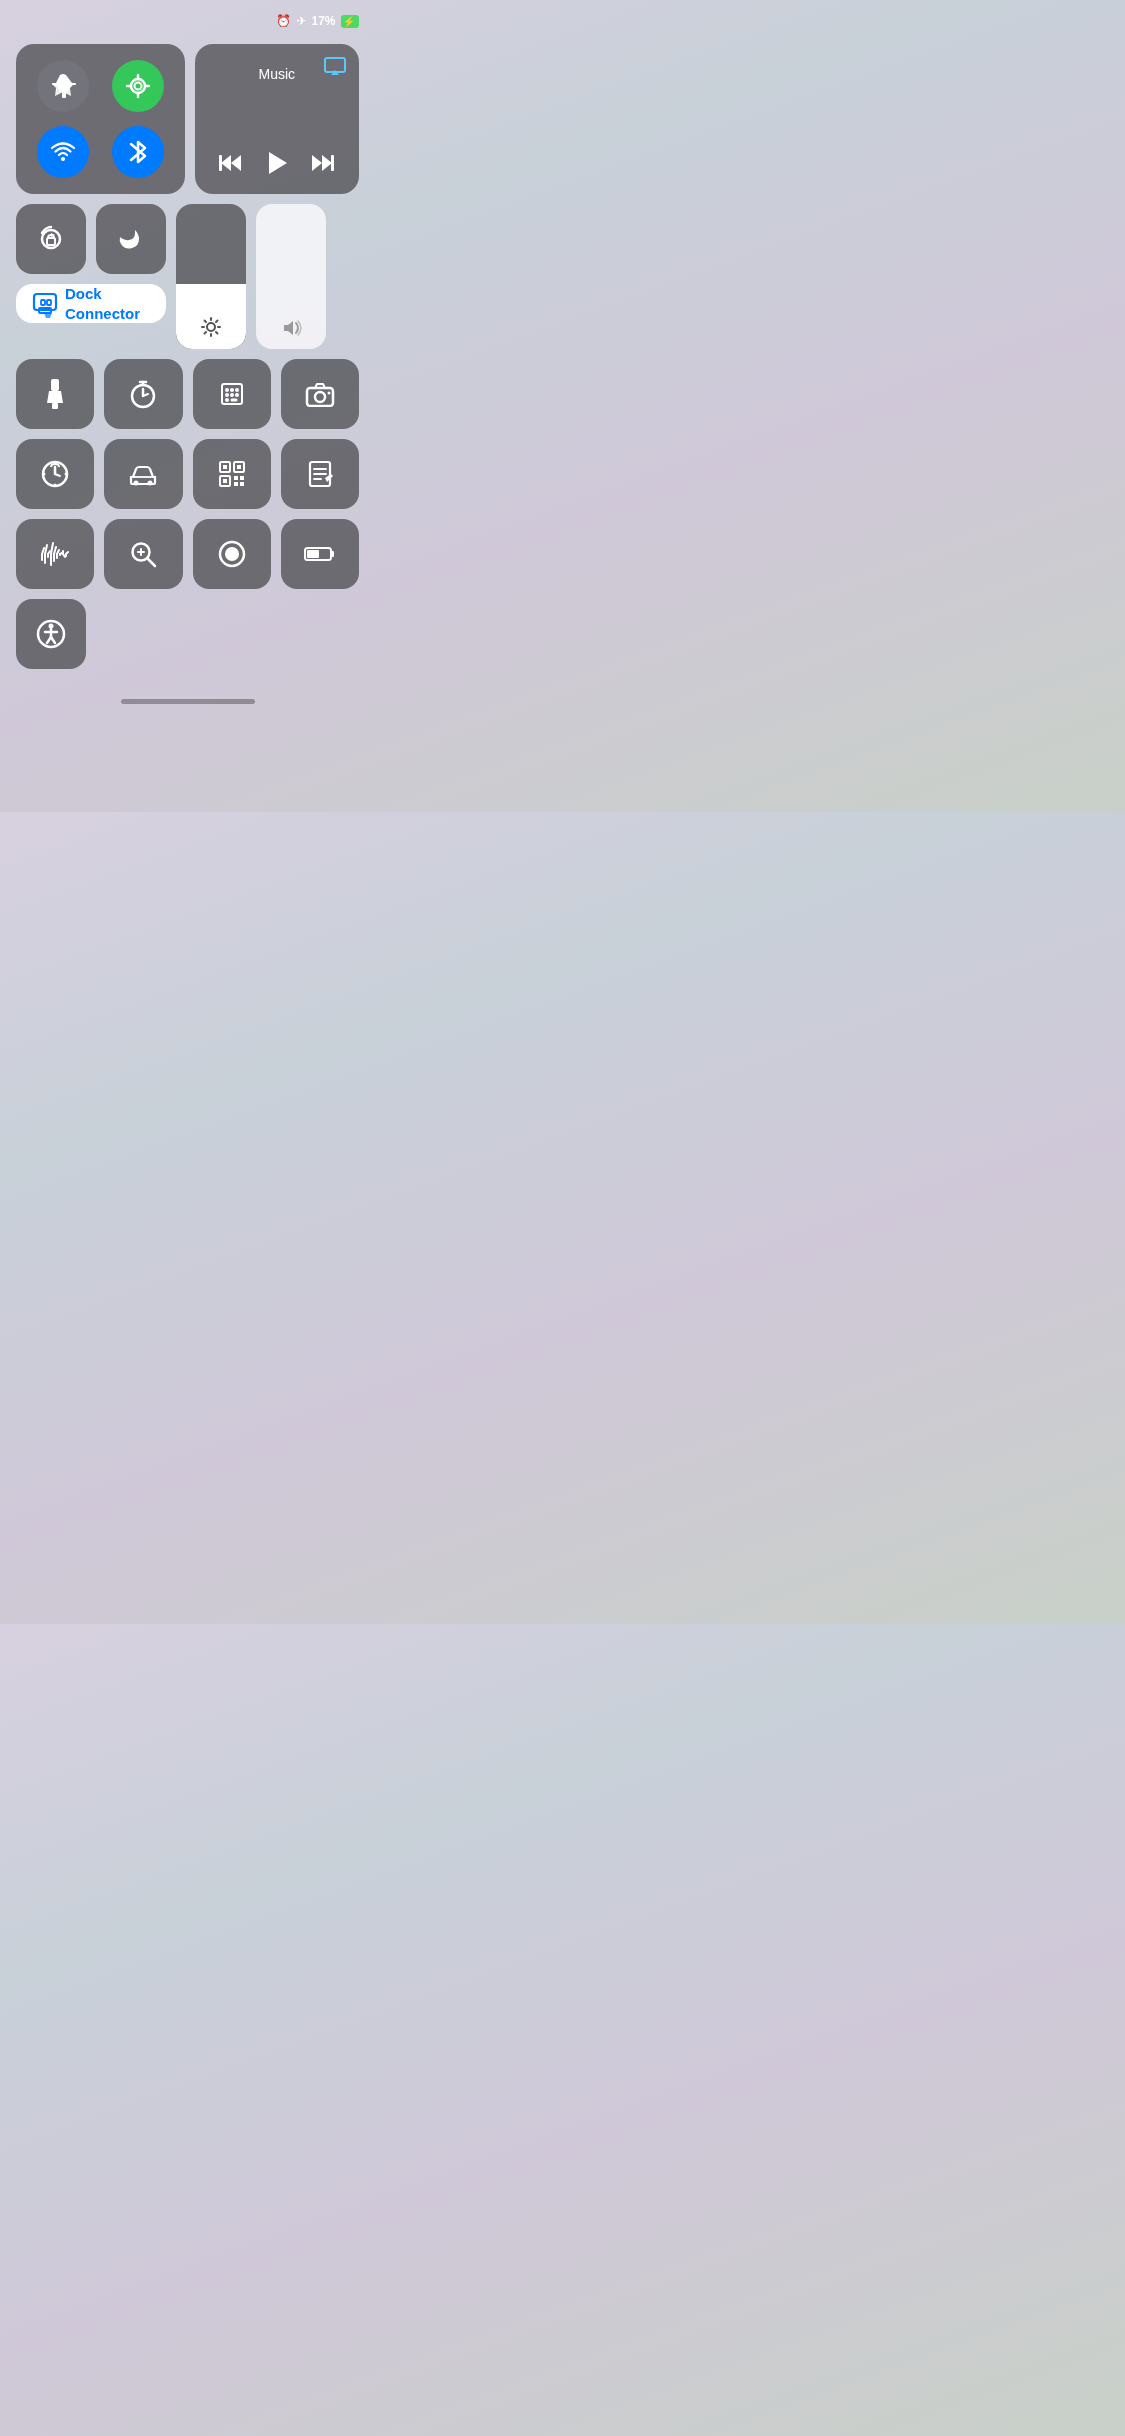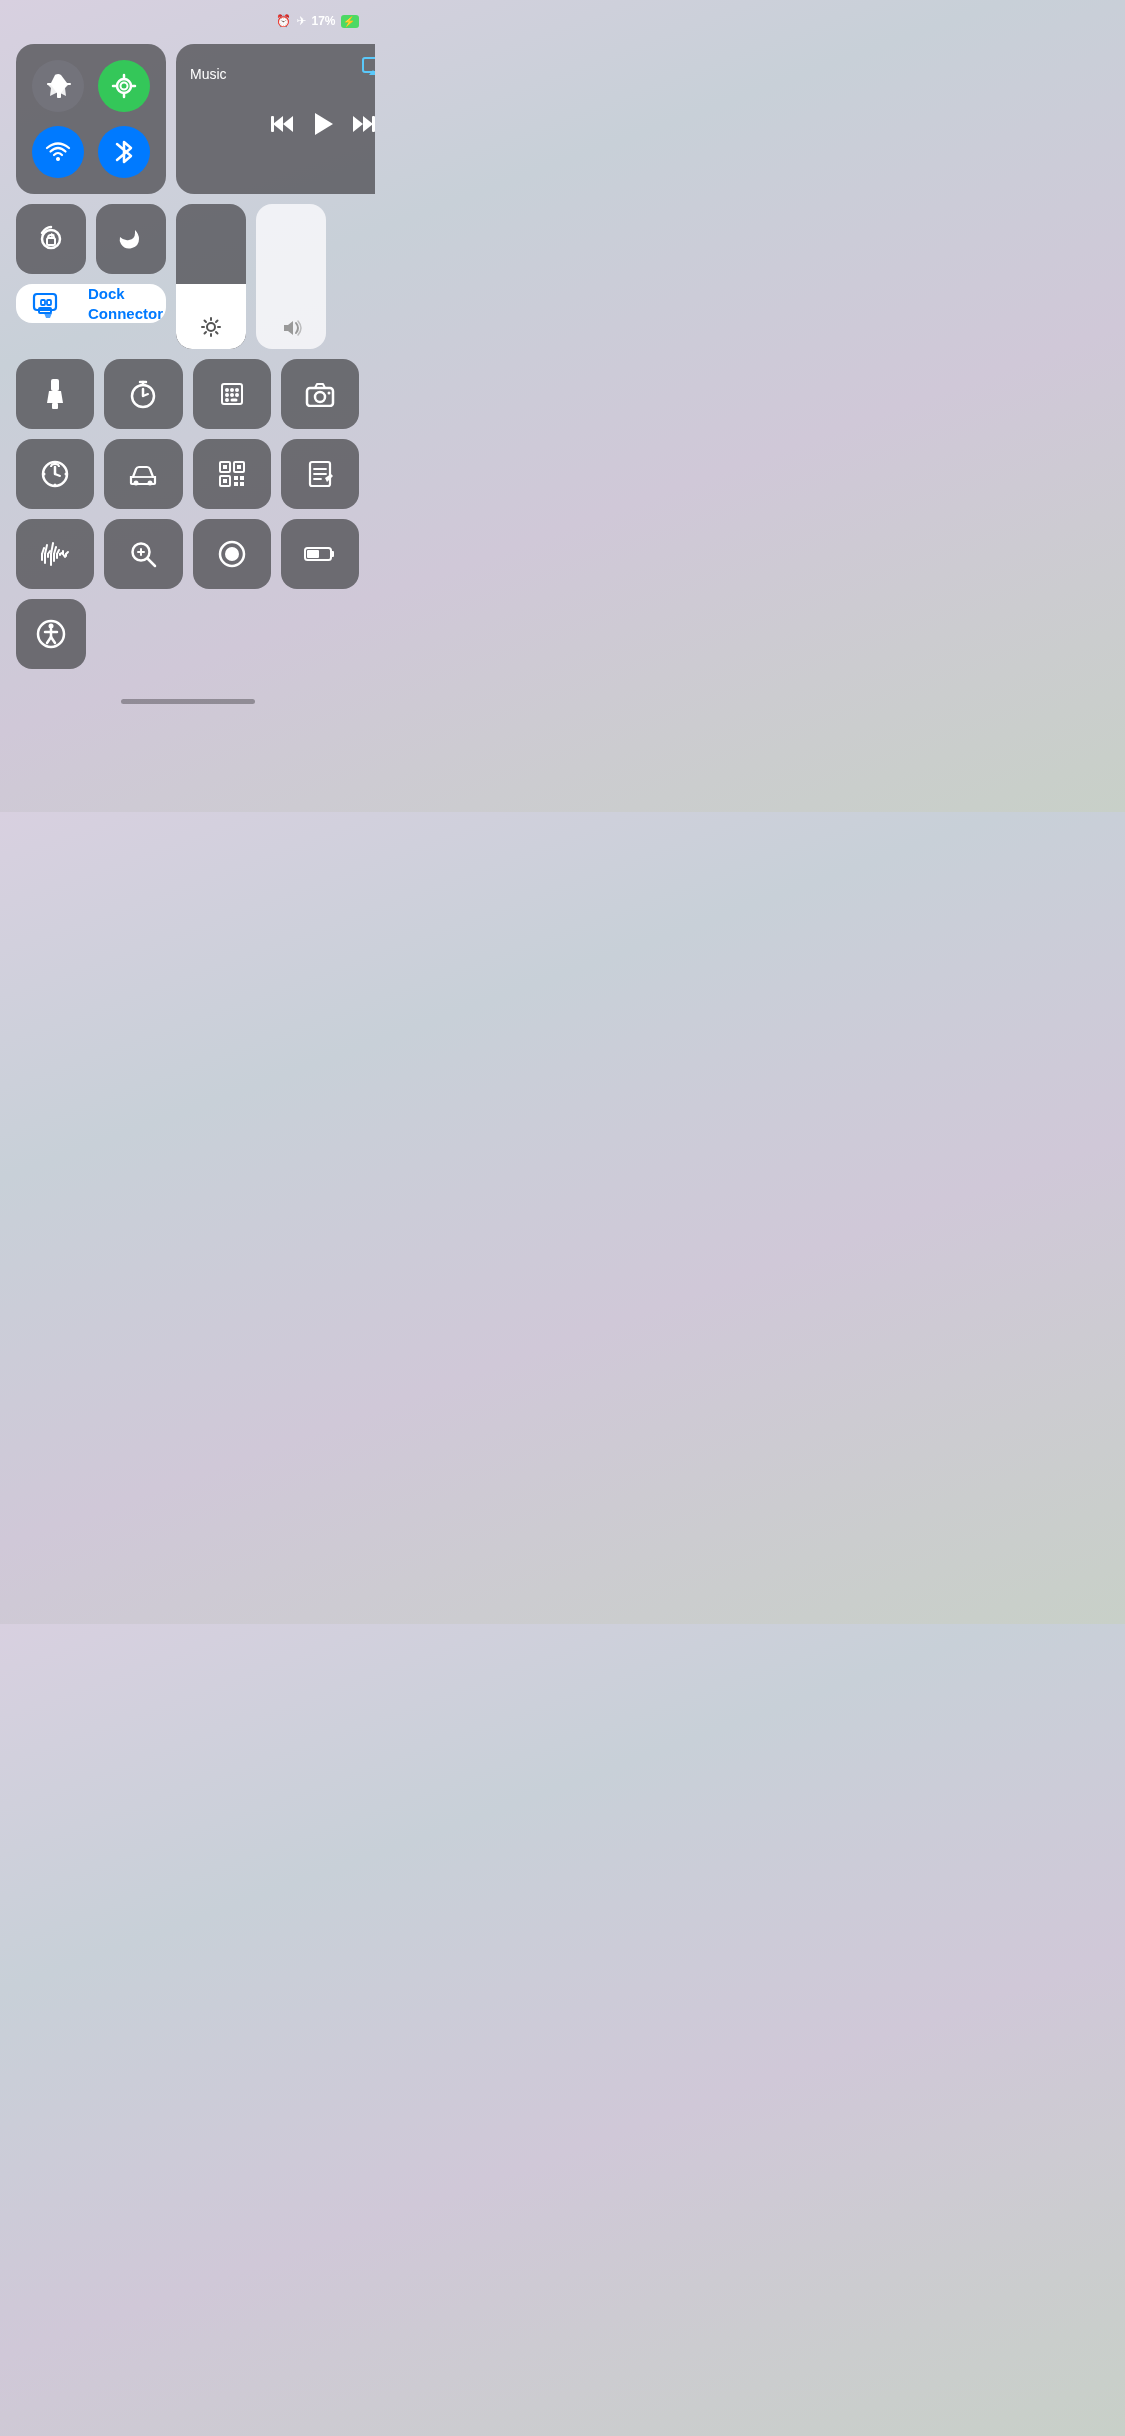--- a/index.html
+++ b/index.html
@@ -68,21 +68,21 @@
     .conn-btn.active-blue { background: #007AFF; }
     .conn-btn.inactive { background: rgba(120, 120, 130, 0.6); }
 
     
     .music-tile {
       flex: 1;
       background: rgba(90, 90, 95, 0.85);
       border-radius: 18px;
       padding: 14px;
       display: flex;
-      flex-direction: row;
+      flex-direction: column;
       justify-content: space-between;
       min-height: 140px;
       position: relative;
       gap: 36px;
     }
 
     .airplay-icon {
       position: absolute;
       top: 12px;
       right: 12px;
@@ -135,21 +135,21 @@
     
     .dock-tile {
       flex: 0 0 calc(50% - 5px);
       height: 80px;
       background: white;
       border-radius: 16px;
       display: flex;
       align-items: center;
       justify-content: flex-start;
       padding: 0 16px;
-      gap: 24px;
+      gap: 1px;
       cursor: pointer;
     }
 
     .dock-icon {
       color: #007AFF;
       font-size: 28px;
     }
 
     .dock-label {
       color: #007AFF;

